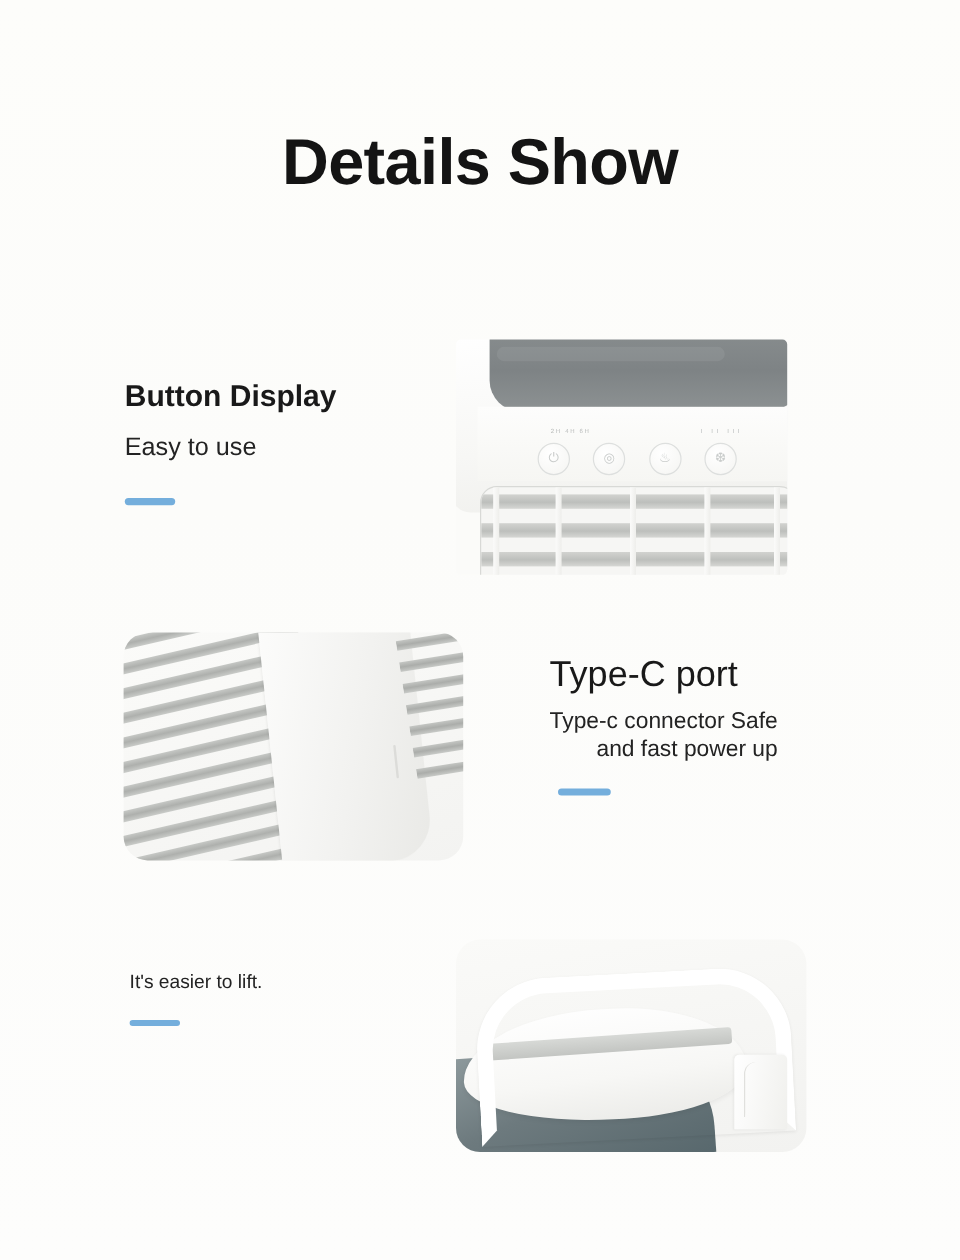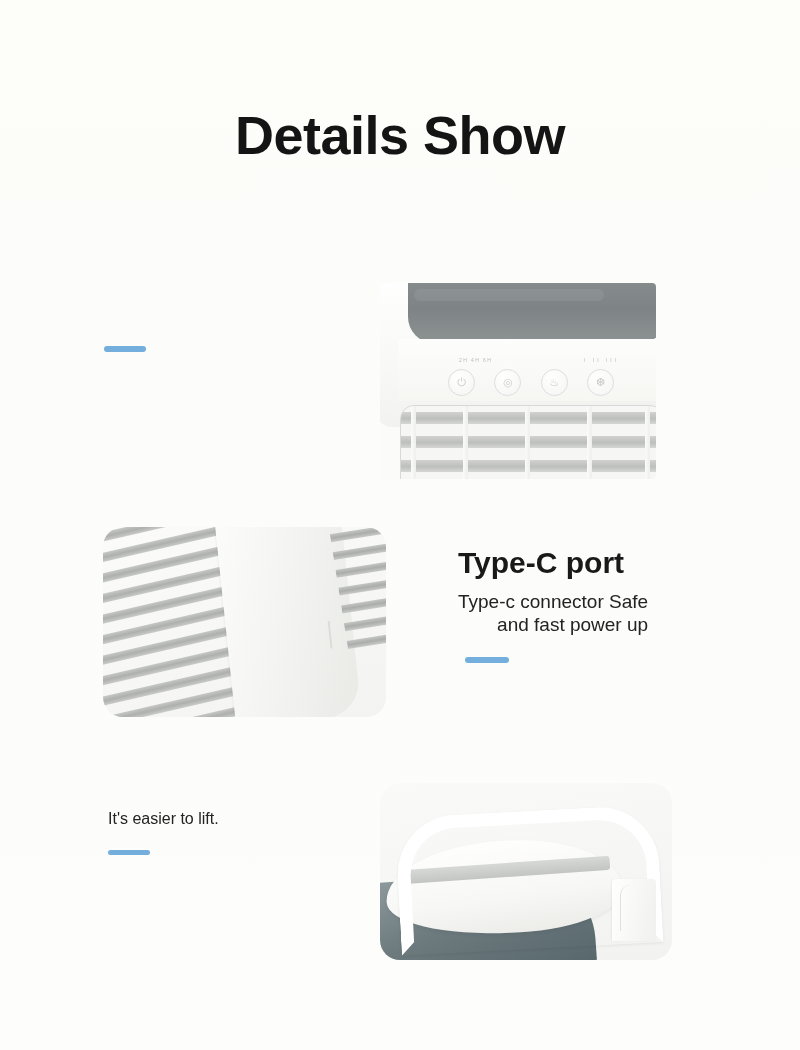--- a/index.html
+++ b/index.html
@@ -55,21 +55,21 @@
   }
 
   
   #block-button-display { left: 104px; top: 316px; }
   #block-button-display .txt-heading { font-size: 25px; }
   #block-button-display .txt-sub { font-size: 21px; margin-top: 15px; }
   #block-button-display .accent-bar { width: 42px; height: 6px; margin-top: 30px; }
 
   
   #block-typec { left: 458px; top: 546px; }
-  #block-typec .txt-heading { font-size: 30px; font-weight: bold; }
+  #block-typec .txt-heading { font-size: 30px; }
   #block-typec .txt-sub { font-size: 19px; margin-top: 10px; text-align: right; }
   #block-typec .accent-bar { width: 44px; height: 6px; margin-top: 21px; margin-left: 7px; }
 
   
   #block-handle { left: 108px; top: 796px; }
   #block-handle .txt-heading { font-size: 30px; }
   #block-handle .txt-sub { font-size: 16px; margin-top: 13px; }
   #block-handle .accent-bar { width: 42px; height: 5px; margin-top: 22px; }
 
   
@@ -296,20 +296,22 @@
       <div class="slat" style="top:54px"></div>
       <div class="rib" style="left:10px"></div>
       <div class="rib" style="left:62px"></div>
       <div class="rib" style="left:124px"></div>
       <div class="rib" style="left:186px"></div>
       <div class="rib" style="left:244px"></div>
     </div>
   </div>
 
   <div class="txt-block" id="block-button-display">
+    <div class="txt-heading bold">Button Display</div>
+    <div class="txt-sub">Easy to use</div>
     <div class="accent-bar"></div>
   </div>
 
   <div class="photo" id="photo-grille">
     <div class="grille-left">
       <div class="slat" style="top:4px"></div>
       <div class="slat" style="top:24px"></div>
       <div class="slat" style="top:44px"></div>
       <div class="slat" style="top:64px"></div>
       <div class="slat" style="top:84px"></div>

